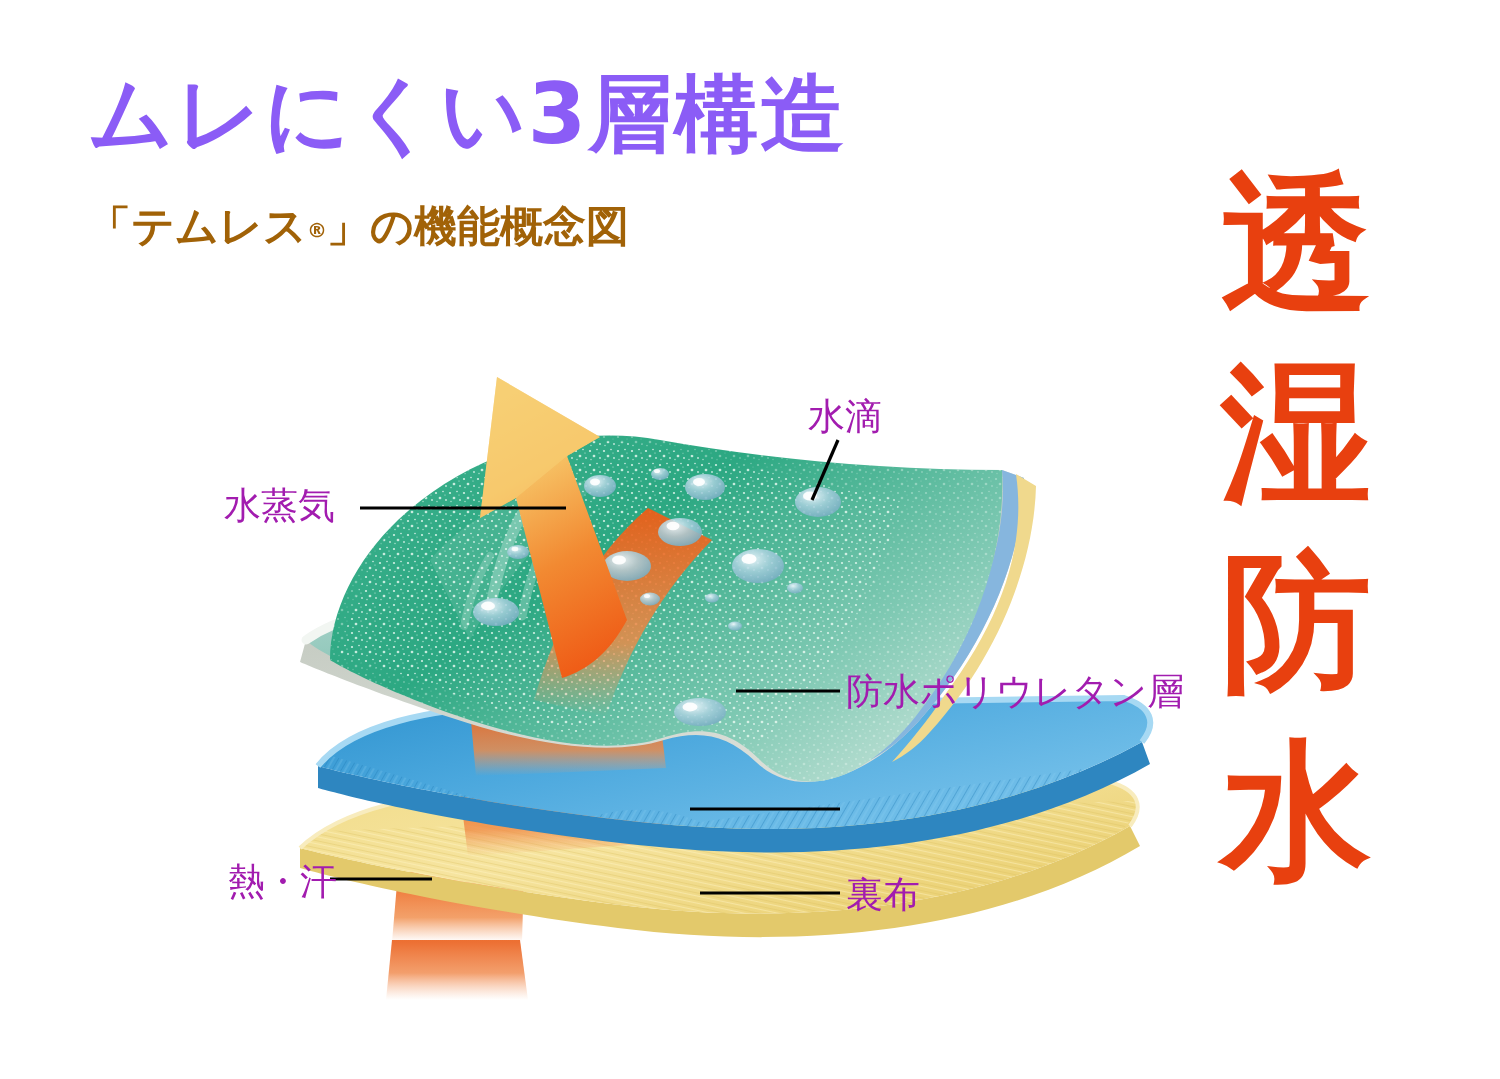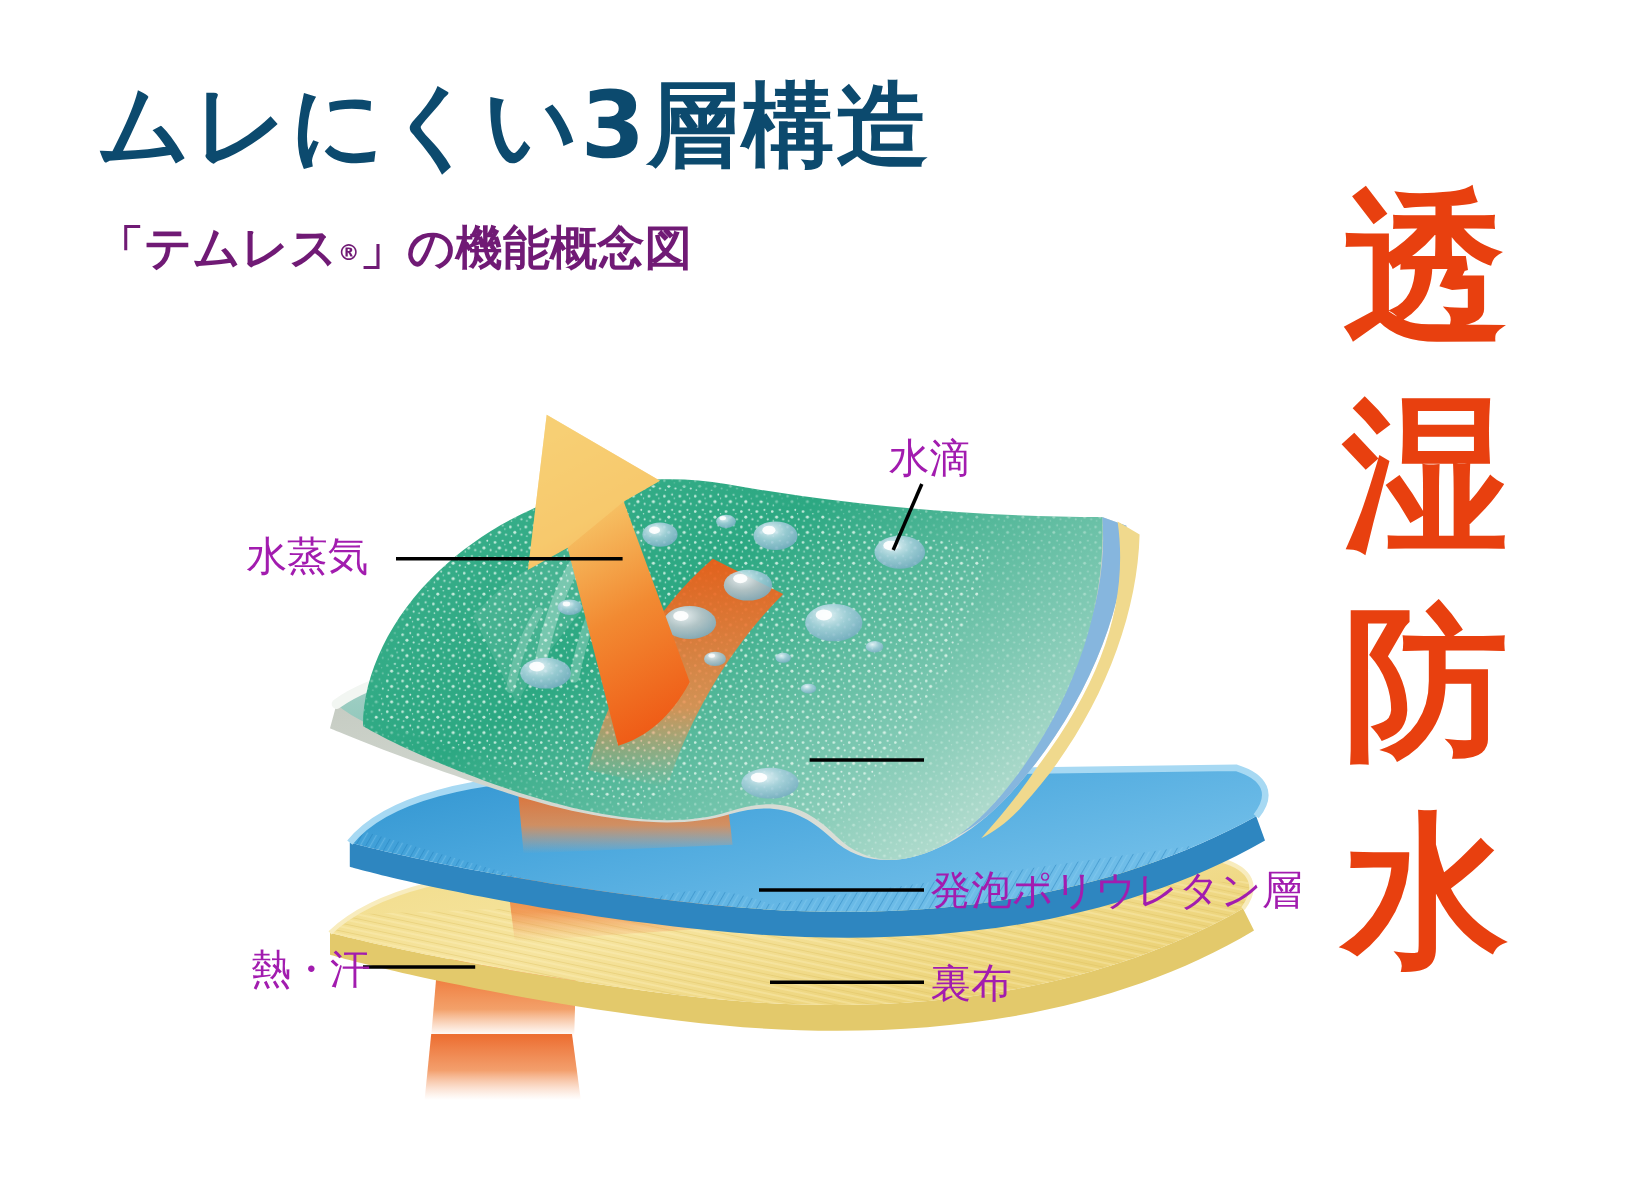--- a/index.html
+++ b/index.html
@@ -7,26 +7,26 @@
     width:1500px;height:1079px;position:relative;overflow:hidden;
     font-family:"Liberation Sans","DejaVu Sans",sans-serif;
     background:#ffffff;
   }
   .stage{position:absolute;inset:0;background:#fff;}
 
   
   #headline{
     position:absolute;left:88px;top:72px;
     font-size:84px;line-height:1;font-weight:700;
-    color:#0c4a6e;letter-spacing:2px;white-space:nowrap;
+    color:#8b5cf6;letter-spacing:2px;white-space:nowrap;
     font-family:"DejaVu Sans","Liberation Sans",sans-serif;
   }
   #subhead{
     position:absolute;left:88px;top:205px;
-    font-size:43px;line-height:1;font-weight:600;color:#701a75;
+    font-size:43px;line-height:1;font-weight:600;color:#a16207;
     white-space:nowrap;
     font-family:"DejaVu Sans","Liberation Sans",sans-serif;
   }
   #subhead .reg{font-size:20px;vertical-align:0.18em;}
 
   
   #slogan{
     position:absolute;left:1206px;top:150px;
     width:180px;
     display:flex;flex-direction:column;align-items:center;
@@ -371,17 +371,17 @@
       <line class="leader" x1="838" y1="440" x2="812" y2="500"></line>
       <line class="leader" x1="736" y1="691" x2="840" y2="691"></line>
       <line class="leader" x1="690" y1="809" x2="840" y2="809"></line>
       <line class="leader" x1="700" y1="893" x2="840" y2="893"></line>
       <line class="leader" x1="330" y1="879" x2="432" y2="879"></line>
     </g>
   </svg>
 
   <div class="lab" id="lab-vapor">水蒸気</div>
   <div class="lab" id="lab-droplet">水滴</div>
-  <div class="lab" id="lab-foam">発泡ポリウレタン層</div>
+  <div class="lab" id="lab-pu">防水ポリウレタン層</div>
   <div class="lab" id="lab-lining">裏布</div>
   <div class="lab" id="lab-heat">熱・汗</div>
 
 </div>
 
 </body></html>

